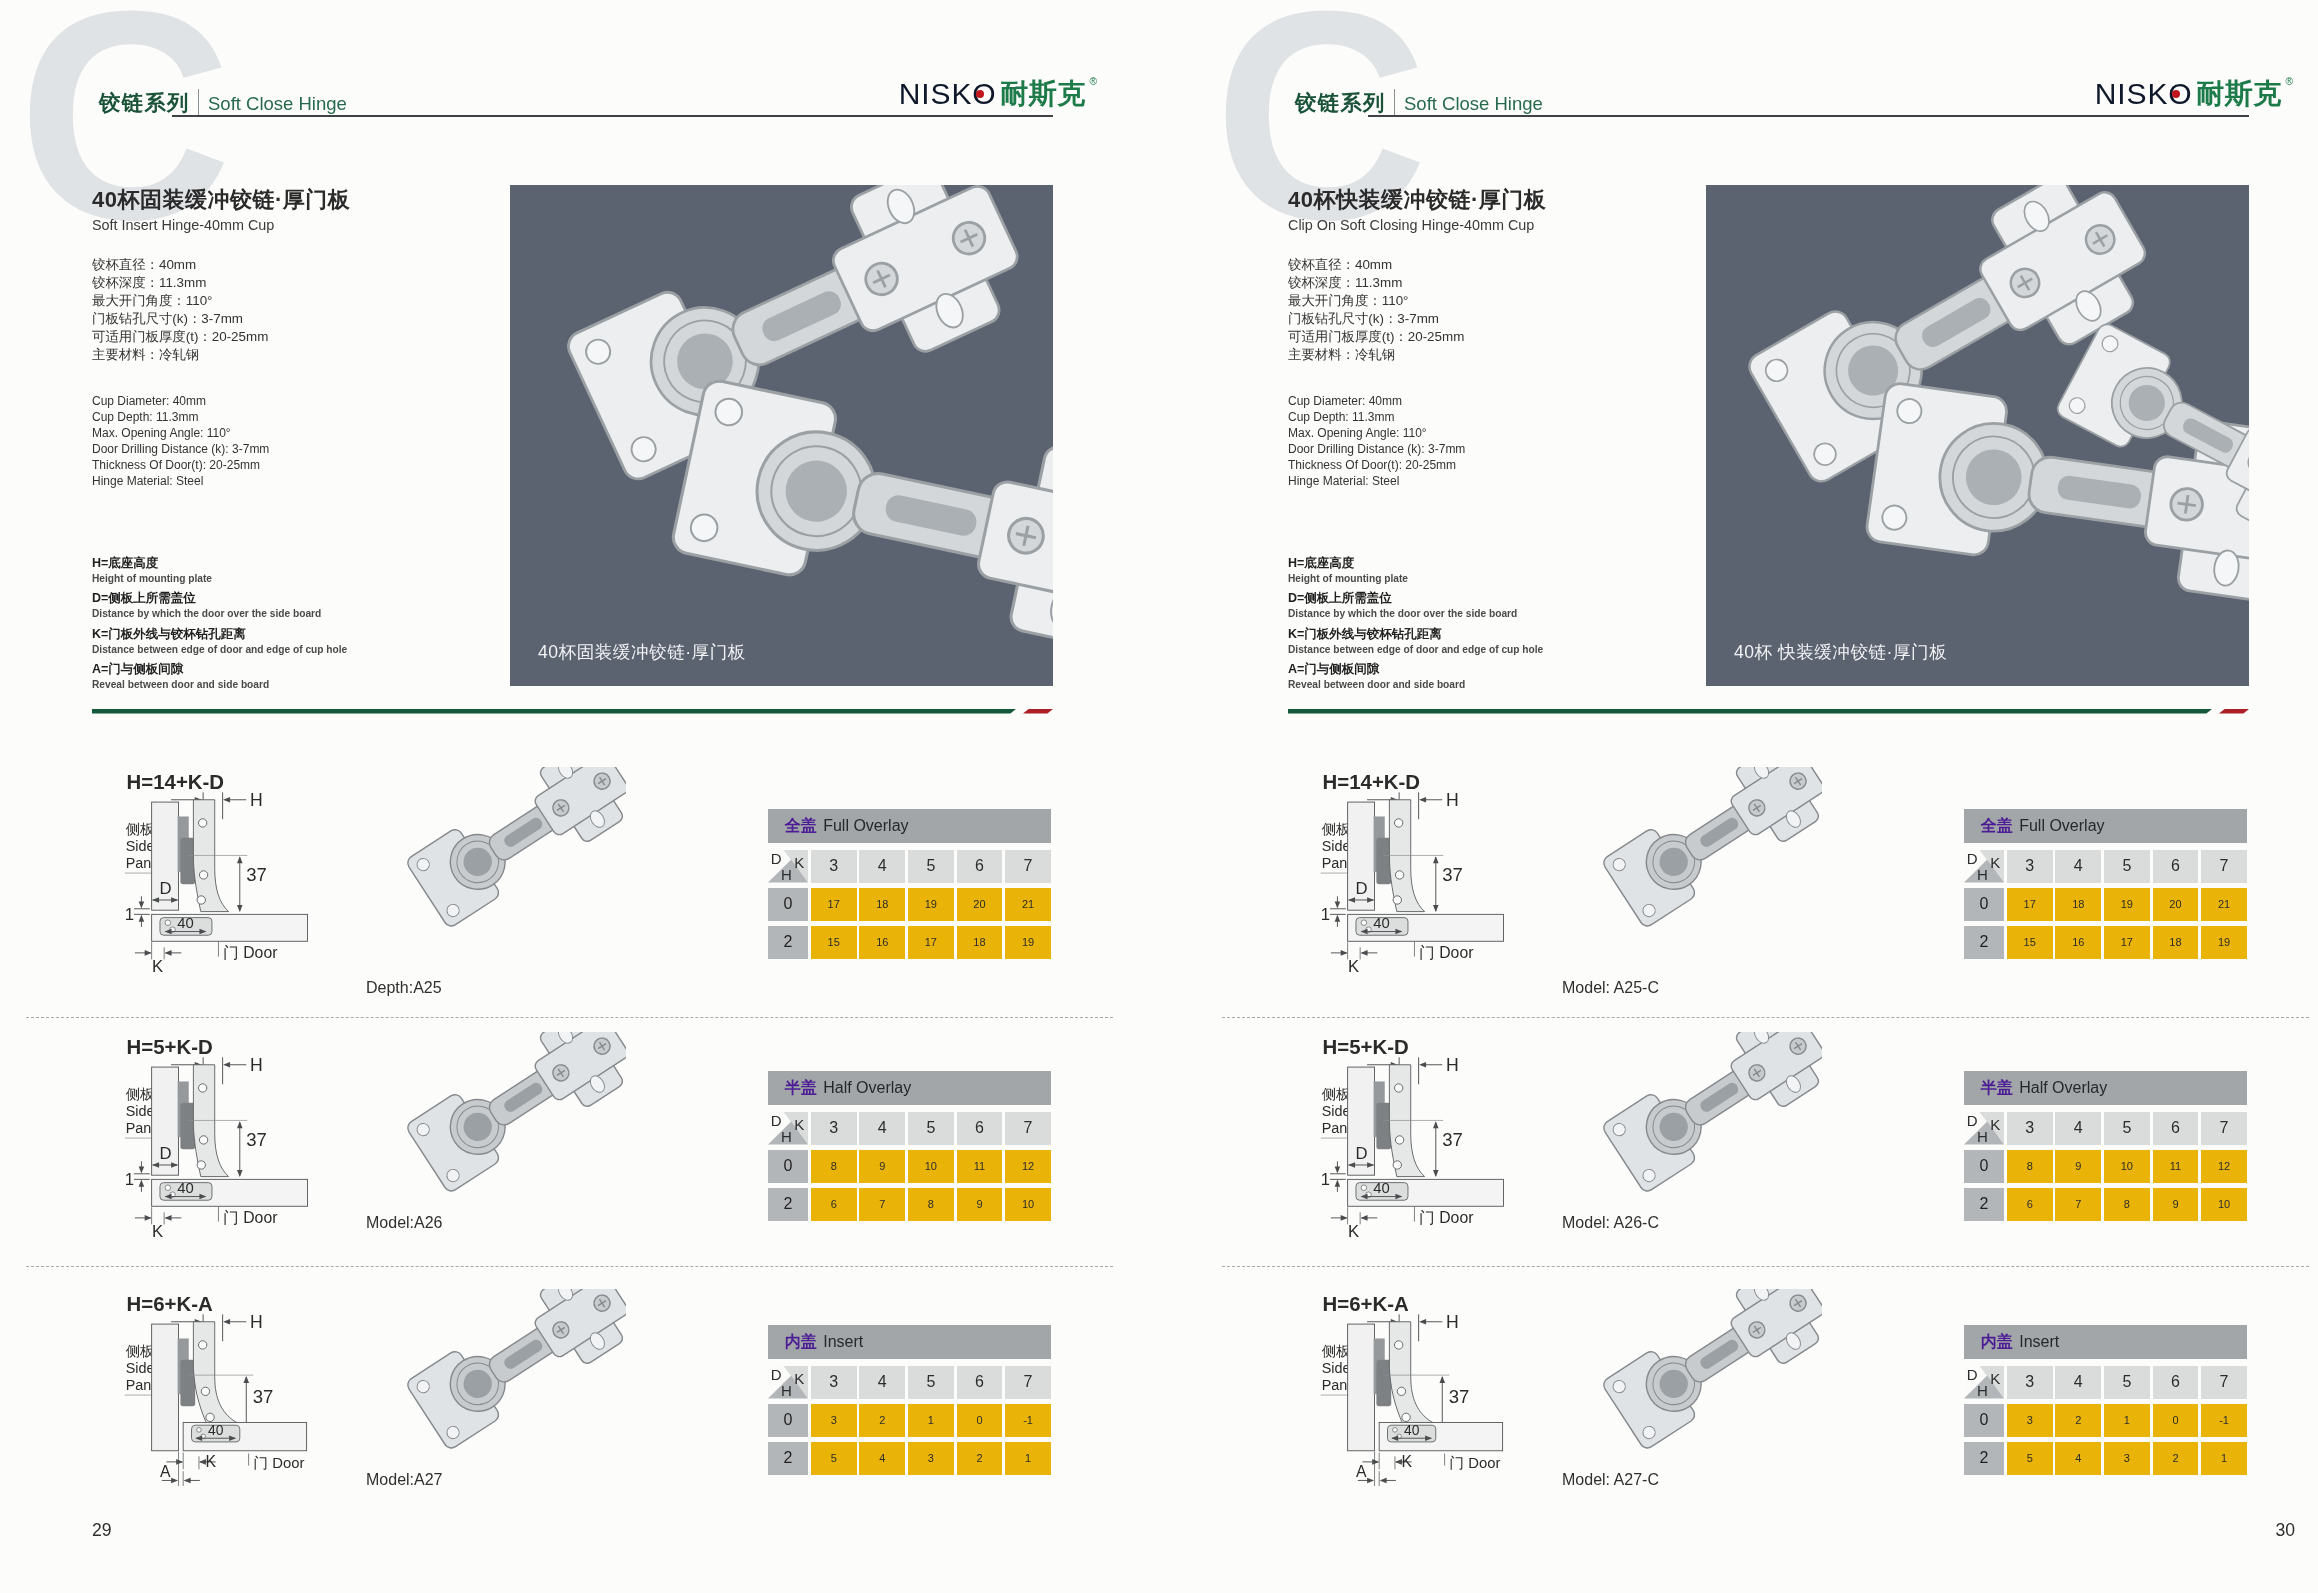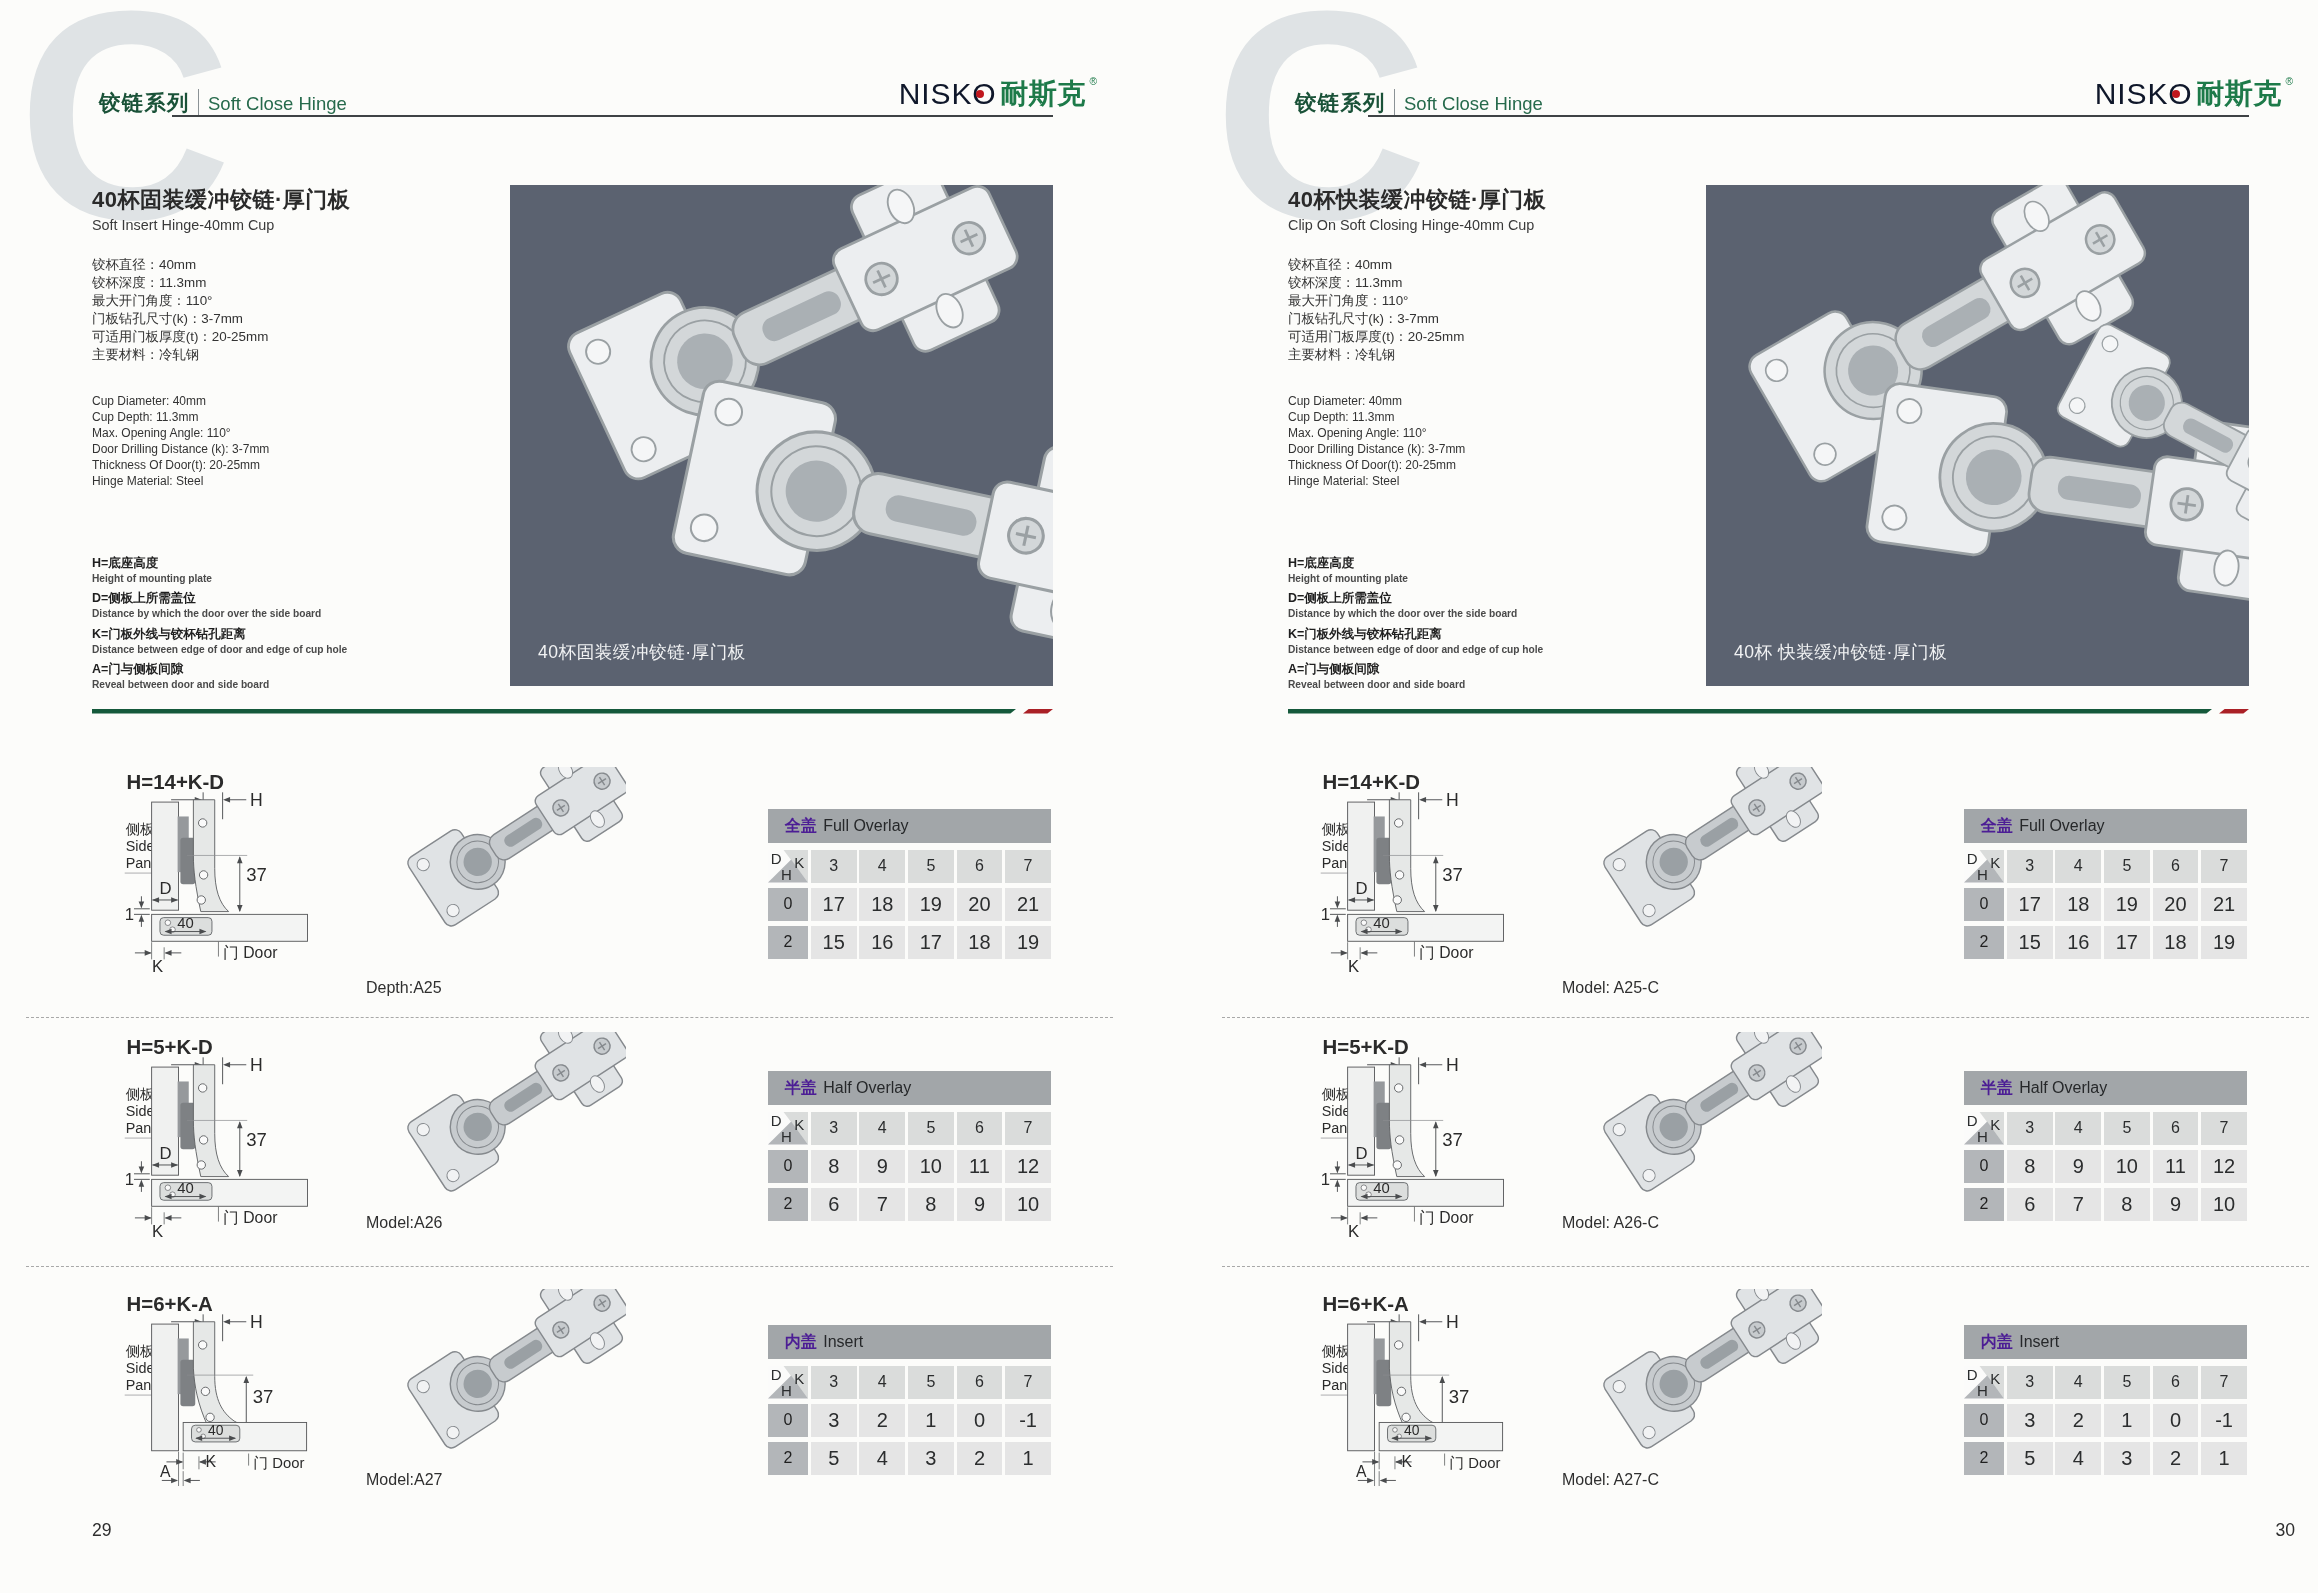--- a/index.html
+++ b/index.html
@@ -52,22 +52,22 @@
   .tri-k{position:absolute;inset:0;clip-path:polygon(38% 0,100% 0,100% 100%);background:#dadcdb;}
   .tri-h{position:absolute;inset:0;clip-path:polygon(0 100%,100% 100%,58% 30%);background:#b3b6b9;}
   .cl{position:absolute;font-size:15px;color:#2b2d2e;}
   .cl-d{left:2.8px;top:0px;}
   .cl-k{right:3.7px;top:4.6px;}
   .cl-h{left:46%;bottom:-0.9px;transform:translateX(-50%);}
   .hcell{flex:1;height:33px;background:#dadcdb;display:flex;align-items:center;justify-content:center;
          font-size:16px;color:#2b2d2e;}
   .rlabel{width:40px;height:33px;background:#b3b6b9;display:flex;align-items:center;justify-content:center;
           font-size:16px;color:#1f1f1f;flex:none;}
-  .dcell{flex:1;height:33px;background:#e5e5e5;display:flex;align-items:center;justify-content:center;
-         font-size:20px;color:#2b2d2e;}
+  .dcell{flex:1;height:33px;background:#eab308;display:flex;align-items:center;justify-content:center;
+         font-size:11px;color:#2b2d2e;}
 
   .pn{position:absolute;top:1520px;font-size:17.6px;color:#2e2e2e;}
   .pn-l{left:92px;} .pn-r{left:1060px;width:39px;text-align:right;}
 </style>
 </head>
 <body>
 
 <div class="page" id="page-0">
   <div class="watermark">C</div>
   <div class="series-zh">铰链系列</div>

